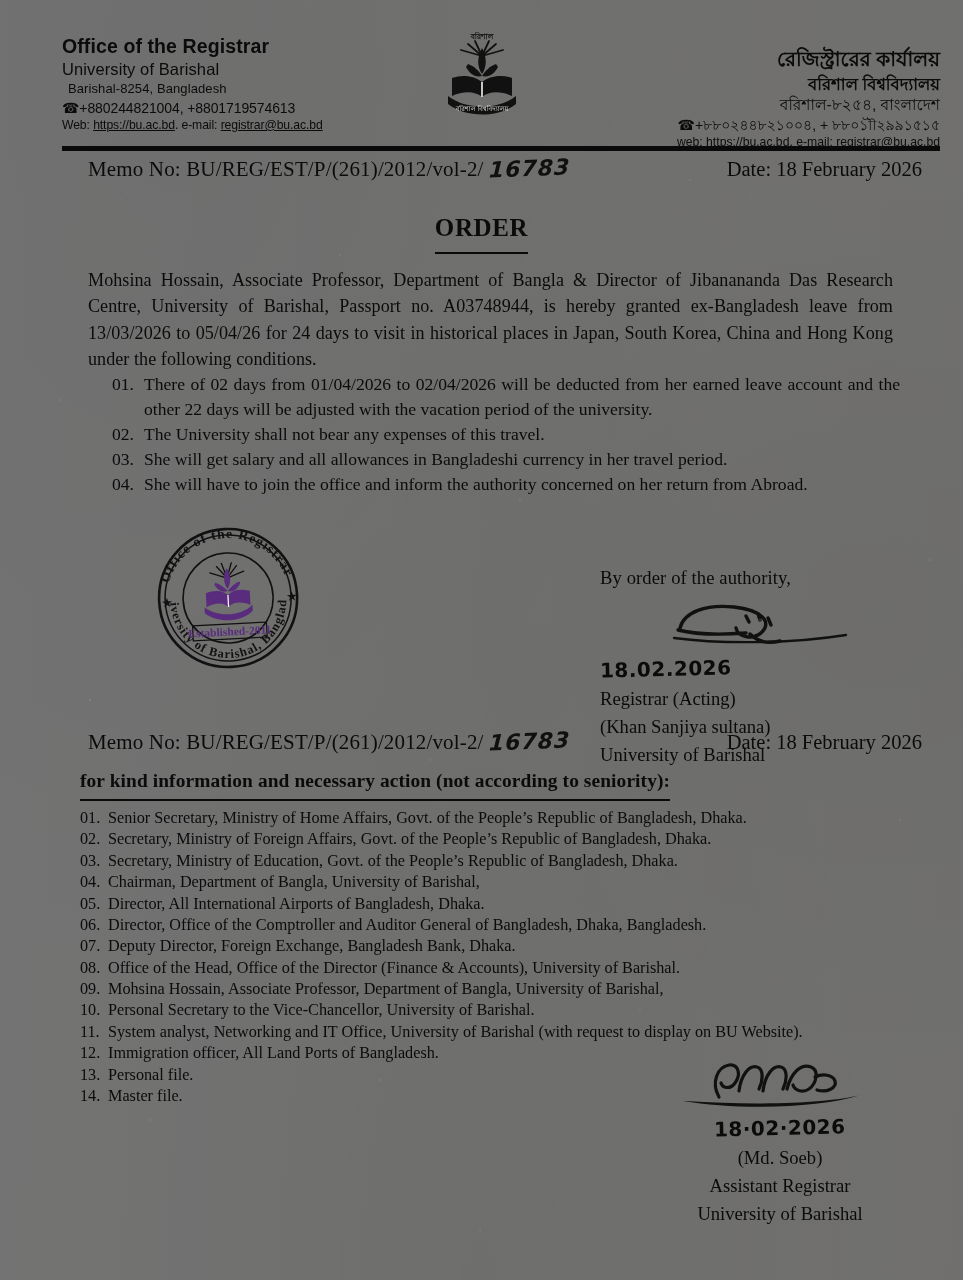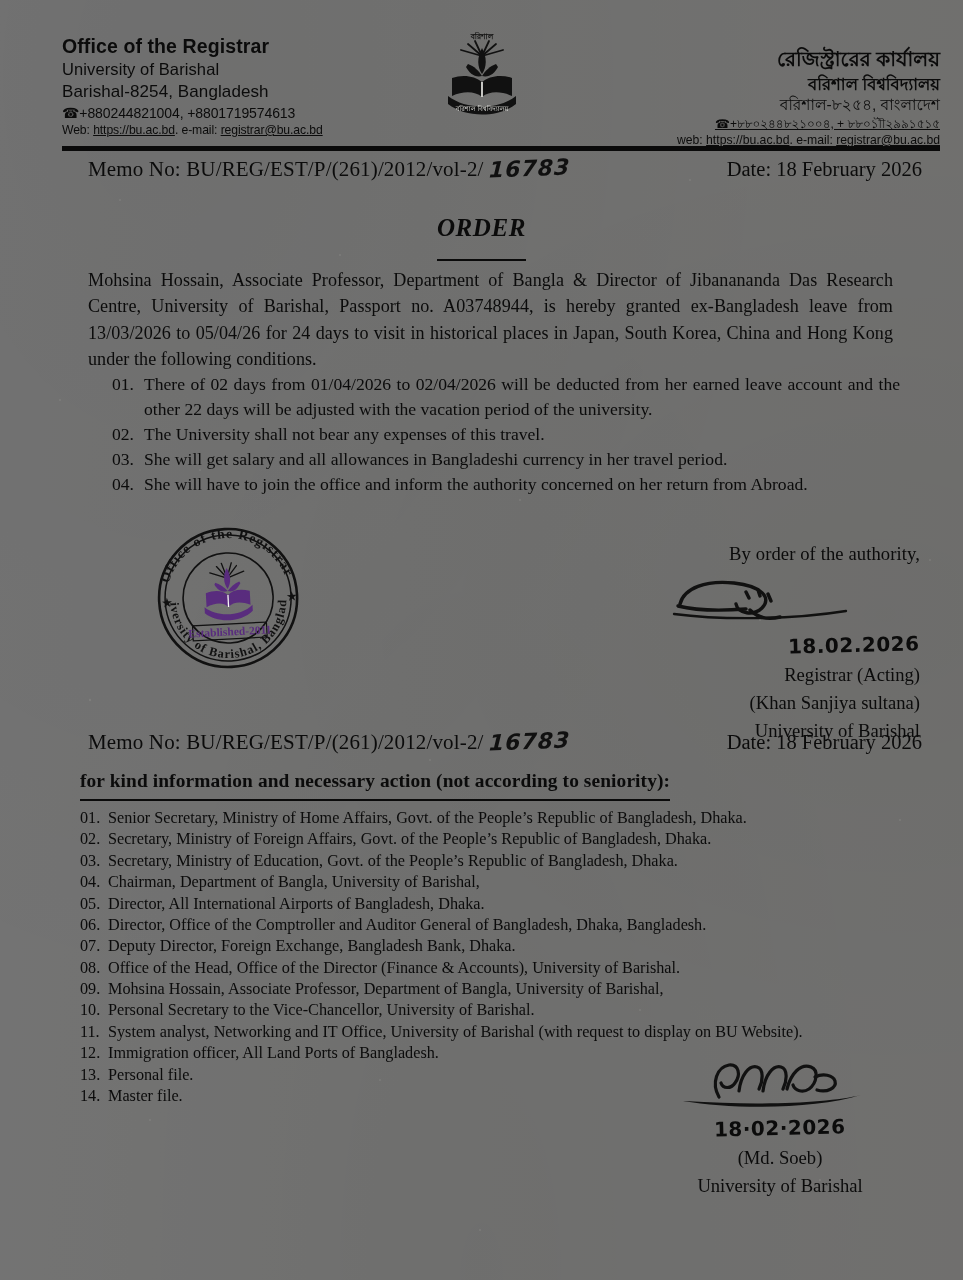--- a/index.html
+++ b/index.html
@@ -56,22 +56,23 @@
   .hdr-en .l1 {
     font-size: 19.5px;
     font-weight: bold;
     letter-spacing: .1px;
   }
   .hdr-en .l2 {
     font-size: 16.5px;
     letter-spacing: .1px;
   }
   .hdr-en .l3 {
-    font-size: 17px;
+    font-size: 13px;
     letter-spacing: .1px;
+    margin-left: 6px;
   }
   .hdr-en .l4 {
     font-size: 14px;
     letter-spacing: -.1px;
     margin-top: 1px;
   }
   .hdr-en .l5 {
     font-size: 12.2px;
     letter-spacing: -.1px;
     margin-top: 1px;
@@ -88,22 +89,21 @@
     font-weight: bold;
   }
   .hdr-bn .b2 {
     font-size: 16.5px;
     font-weight: bold;
   }
   .hdr-bn .b3 {
     font-size: 15.5px;
   }
   .hdr-bn .b4 {
-    font-size: 12px;
-    text-decoration: underline;
+    font-size: 14px;
   }
   .hdr-bn .b5 {
     font-size: 12.2px;
   }
   .u { text-decoration: underline; }
 
   .logo {
     position: absolute;
     left: 428px;
     top: 26px;
@@ -157,22 +157,21 @@
     left: 0;
     top: 214px;
     width: 963px;
     text-align: center;
     font-size: 25px;
     font-weight: bold;
     letter-spacing: .6px;
   }
   .order-title span {
     border-bottom: 2.6px solid #0a0a0a;
-    padding-bottom: 18px;
-    font-style: italic;
+    padding-bottom: 11px;
   }
 
   
   .body-para {
     position: absolute;
     left: 88px;
     top: 267px;
     width: 805px;
     font-size: 18.1px;
     line-height: 1.46;
@@ -209,23 +208,23 @@
     top: 520px;
     width: 160px;
     height: 152px;
     transform: rotate(-3deg);
   }
 
   
   .sig1 {
     position: absolute;
     left: 600px;
-    top: 540px;
+    top: 564px;
     width: 320px;
-    text-align: right;
+    text-align: left;
     font-size: 18.6px;
     line-height: 1.50;
   }
   .sig1 .byorder {
     letter-spacing: .1px;
   }
   .sig-mark {
     position: relative;
     height: 62px;
     margin-top: 2px;
@@ -526,20 +525,21 @@
           <path d="M122 32 C126 16 136 6 146 10 C154 13 152 26 144 32 C138 36 130 34 128 28"></path>
           <path d="M150 20 C158 16 168 18 170 24 C172 31 162 36 152 33"></path>
         </g>
         <path d="M18 44 C70 53 150 52 196 38 C164 46 96 49 20 44" fill="#111"></path>
       </svg>
     </div>
     <div>
       <span class="sig-date">18·02·2026</span>
     </div>
     <div>(Md. Soeb)</div>
+    <div>Assistant Registrar</div>
     <div>University of Barishal</div>
   </div>
 
   <div class="scan-tex"></div>
   <svg class="speckle" viewBox="0 0 963 1280" preserveAspectRatio="none">
     <g fill="#9a9a95">
       <circle cx="120" cy="200" r="1"></circle>
         <circle cx="340" cy="255" r="1.1"></circle>
       <circle cx="690" cy="180" r="1"></circle>
         <circle cx="880" cy="330" r="1.2"></circle>

